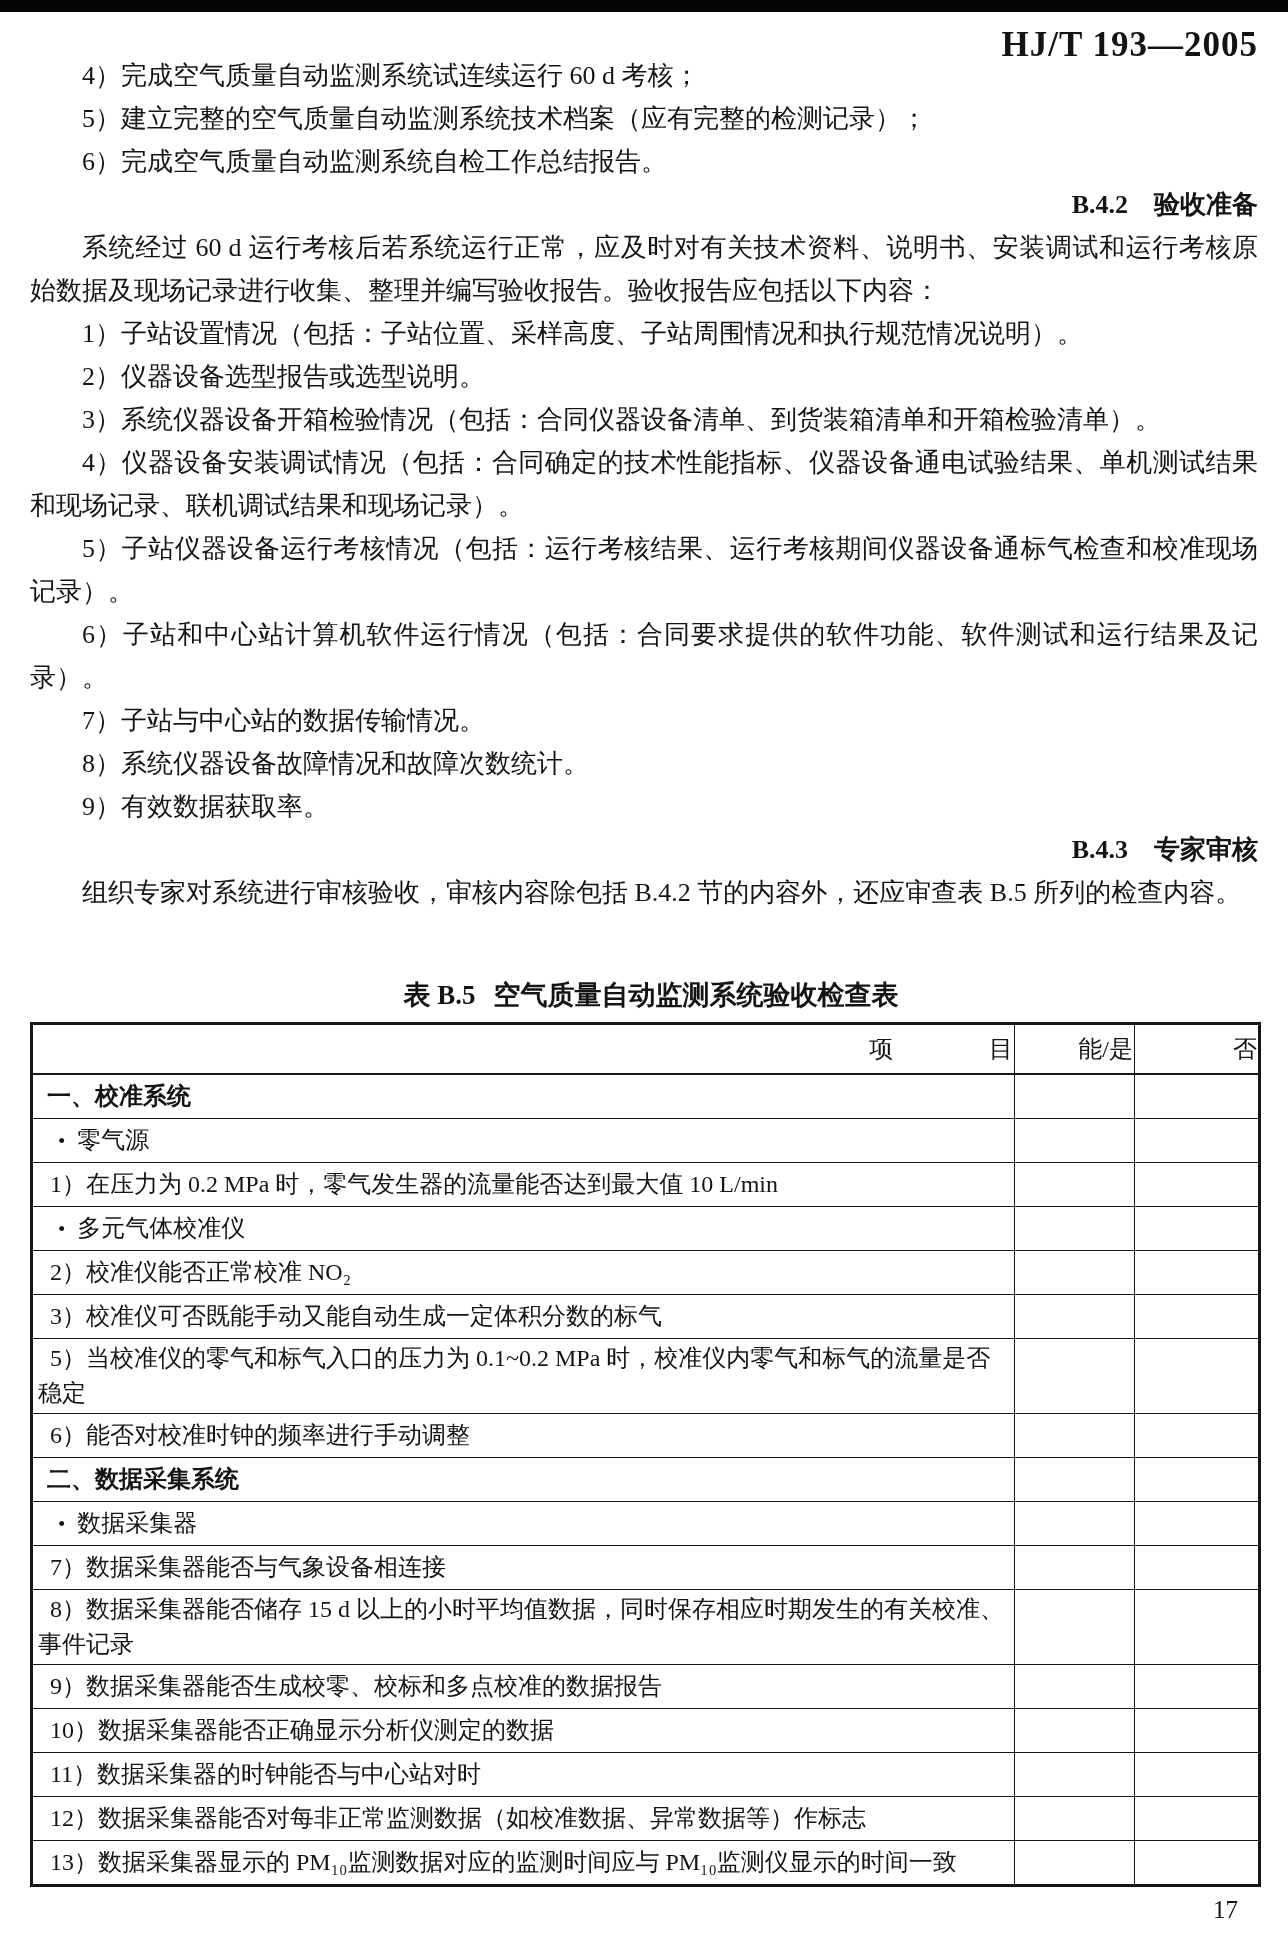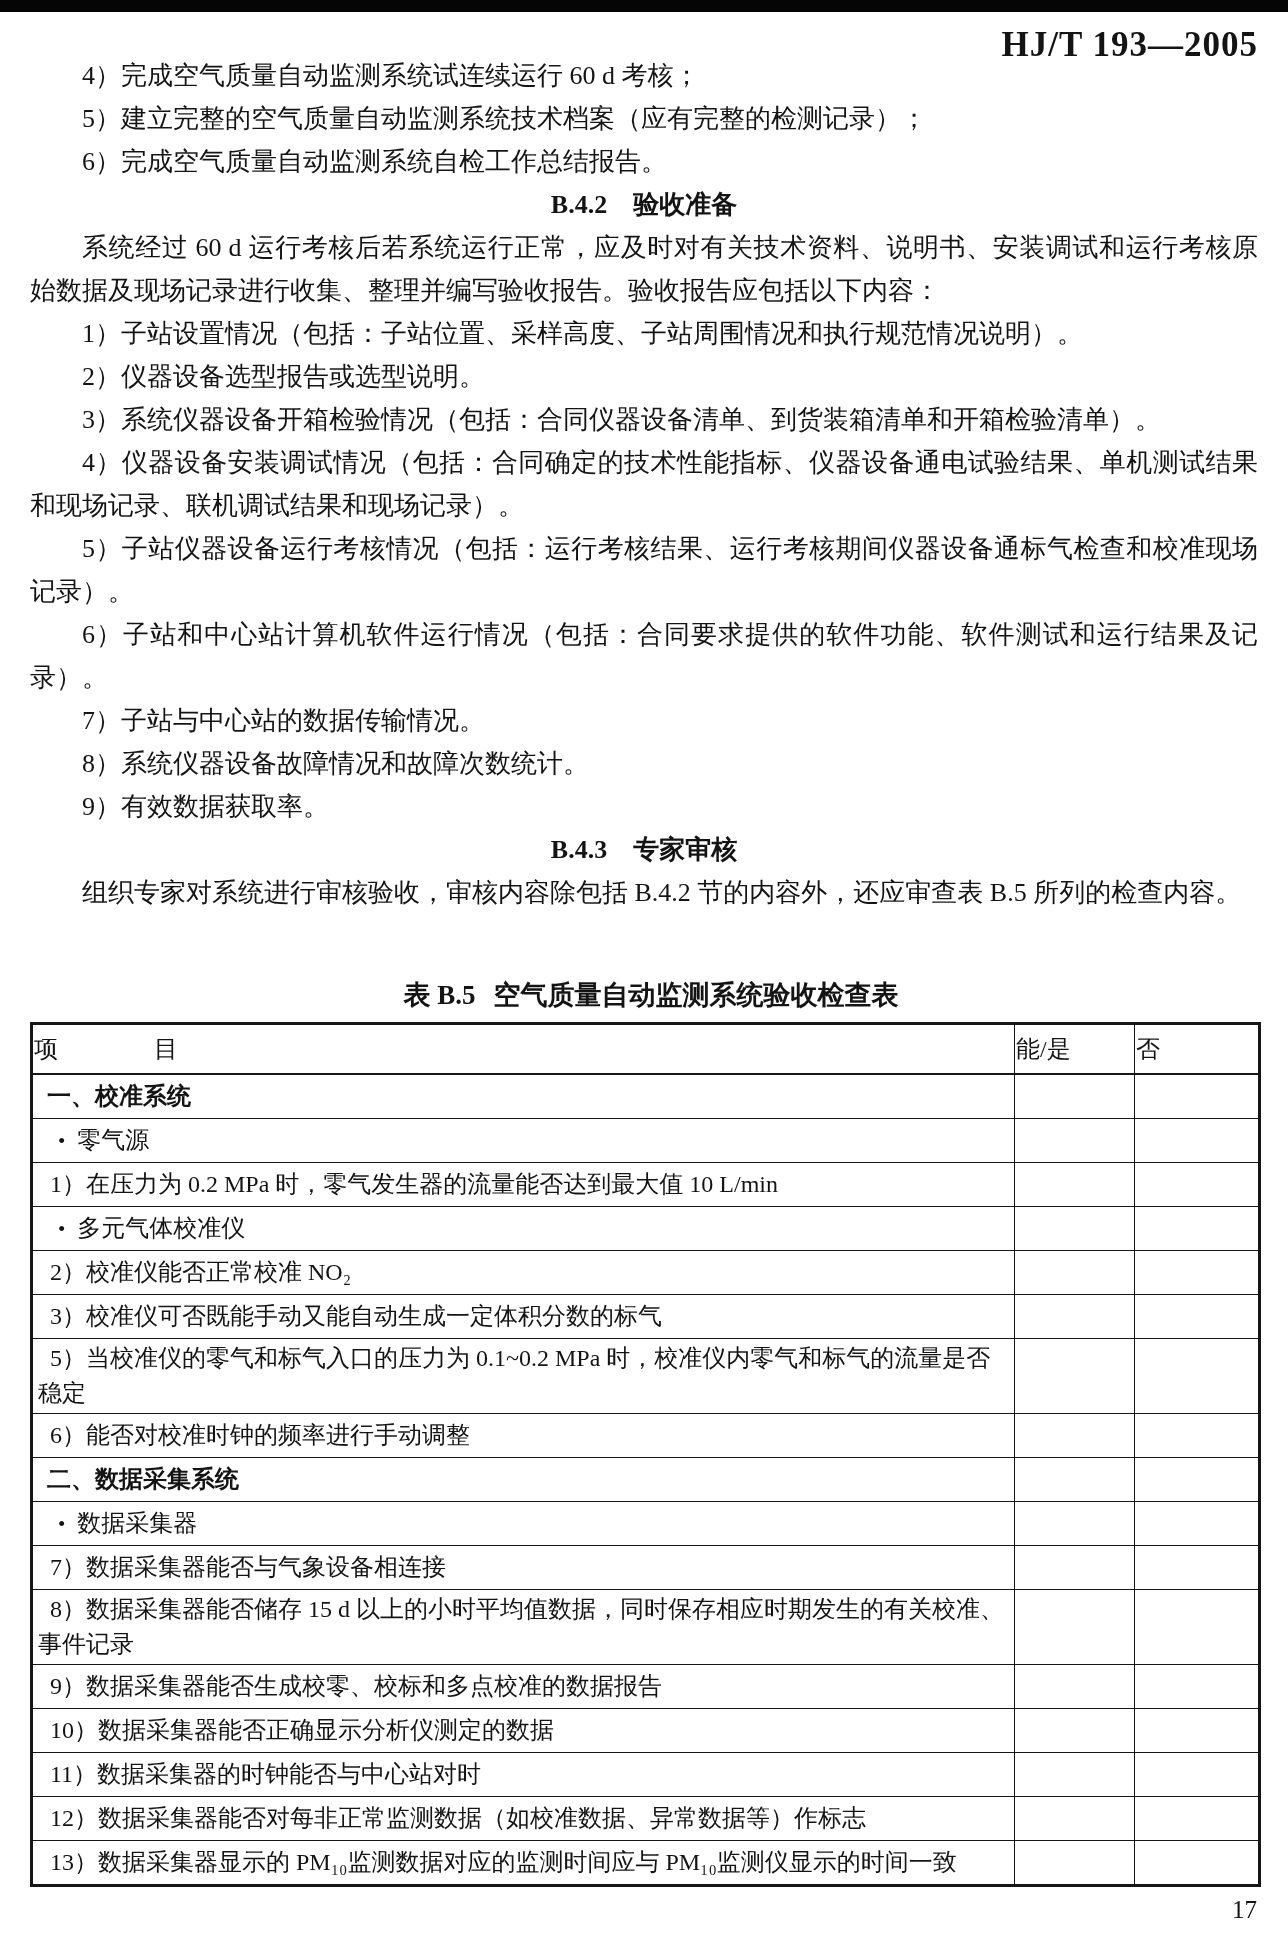--- a/index.html
+++ b/index.html
@@ -22,21 +22,21 @@
     letter-spacing: 1px;
   }
   .doc-body {
     position: absolute; top: 54px; left: 30px;
     width: 1228px;
     font-size: 26px; line-height: 43px;
     text-align: justify;
   }
   .doc-body .li, .doc-body .p { text-indent: 2em; }
   .doc-body .heading {
-    font-weight: bold; text-indent: 0; text-align: center;
+    font-weight: bold; text-indent: 0; text-align: right;
   }
   .doc-body .heading .hnum { display: inline-block; margin-right: 26px; }
   .caption {
     position: absolute; top: 977px; left: 7px;
     width: 1288px; text-align: center;
     font-weight: bold; font-size: 27px;
   }
   .caption .cap-label { margin-right: 18px; }
   table.checklist {
     position: absolute; top: 1022px; left: 30px;
@@ -44,38 +44,38 @@
     border-collapse: collapse; table-layout: fixed;
     border: 3px solid #161616;
   }
   table.checklist th, table.checklist td {
     border: 1px solid #161616;
     font-size: 24px;
   }
   table.checklist th {
     height: 46px;
     font-weight: normal;
-    text-align: left;
+    text-align: right;
     border-bottom: 2px solid #161616;
     font-family: Liberation Serif, serif;
   }
   table.checklist td {
     height: 39px;
     vertical-align: middle;
     line-height: 35px;
     padding: 2px 8px 2px 5px;
   }
   td.c-item { text-align: left; }
   td.c-item.item { text-indent: 12px; }
   td.c-item.section { font-weight: bold; padding-left: 14px; text-indent: 0; }
   td.c-item.bullet { text-indent: 20px; }
   td.c-item.bullet .bullet-glyph { margin-right: 12px; font-size: 21px; }
   td.c-check { text-align: center; }
   .pageno {
-    position: absolute; top: 1896px; right: 31px;
+    position: absolute; top: 1896px; right: 50px;
     font-size: 25px;
   }
 </style>
 </head>
 <body>
 
 <div class="topbar"></div>
 
 <div class="std-no">HJ/T 193—2005</div>
 

